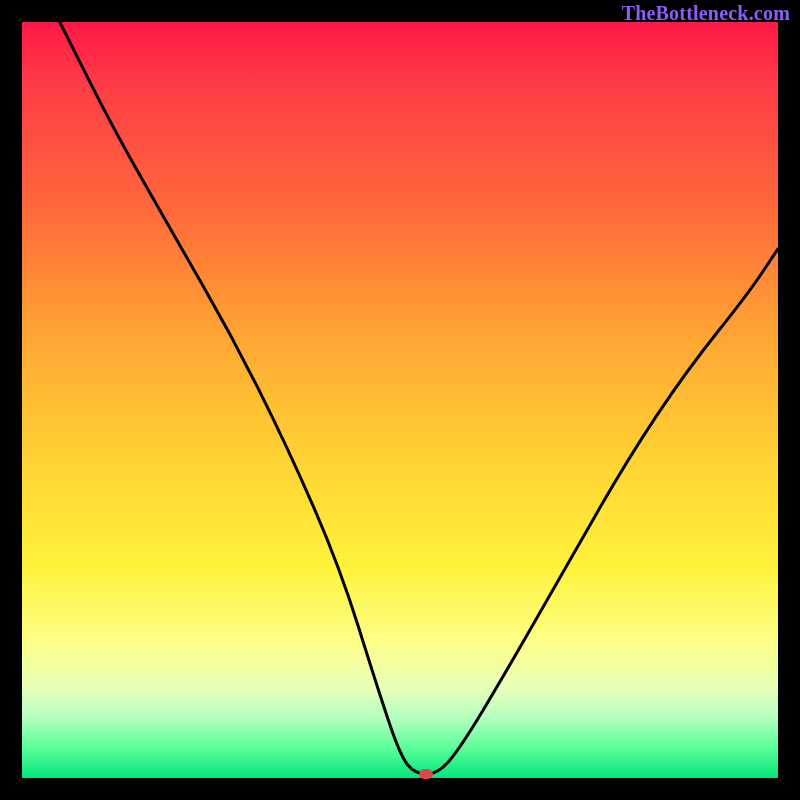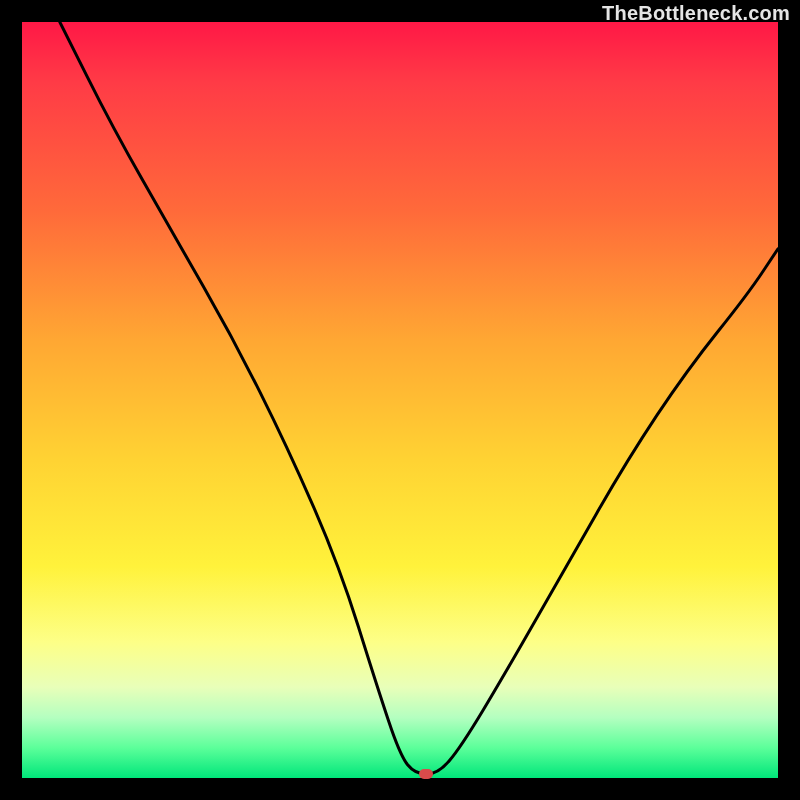--- a/index.html
+++ b/index.html
@@ -46,22 +46,23 @@
     width: 756px;
     height: 756px;
     pointer-events: none;
   }
   .watermark {
     position: absolute;
     top: 2px;
     right: 10px;
     font-size: 20px;
     font-weight: 600;
-    color: #e5e5e5;
+    color: #8b5cf6;
     letter-spacing: 0.2px;
+    font-family: Liberation Serif, serif;
   }
   .marker {
     position: absolute;
     width: 14px;
     height: 10px;
     border-radius: 5px;
     background: #d94b4b;
     transform: translate(-50%, -50%);
   }
 </style>

